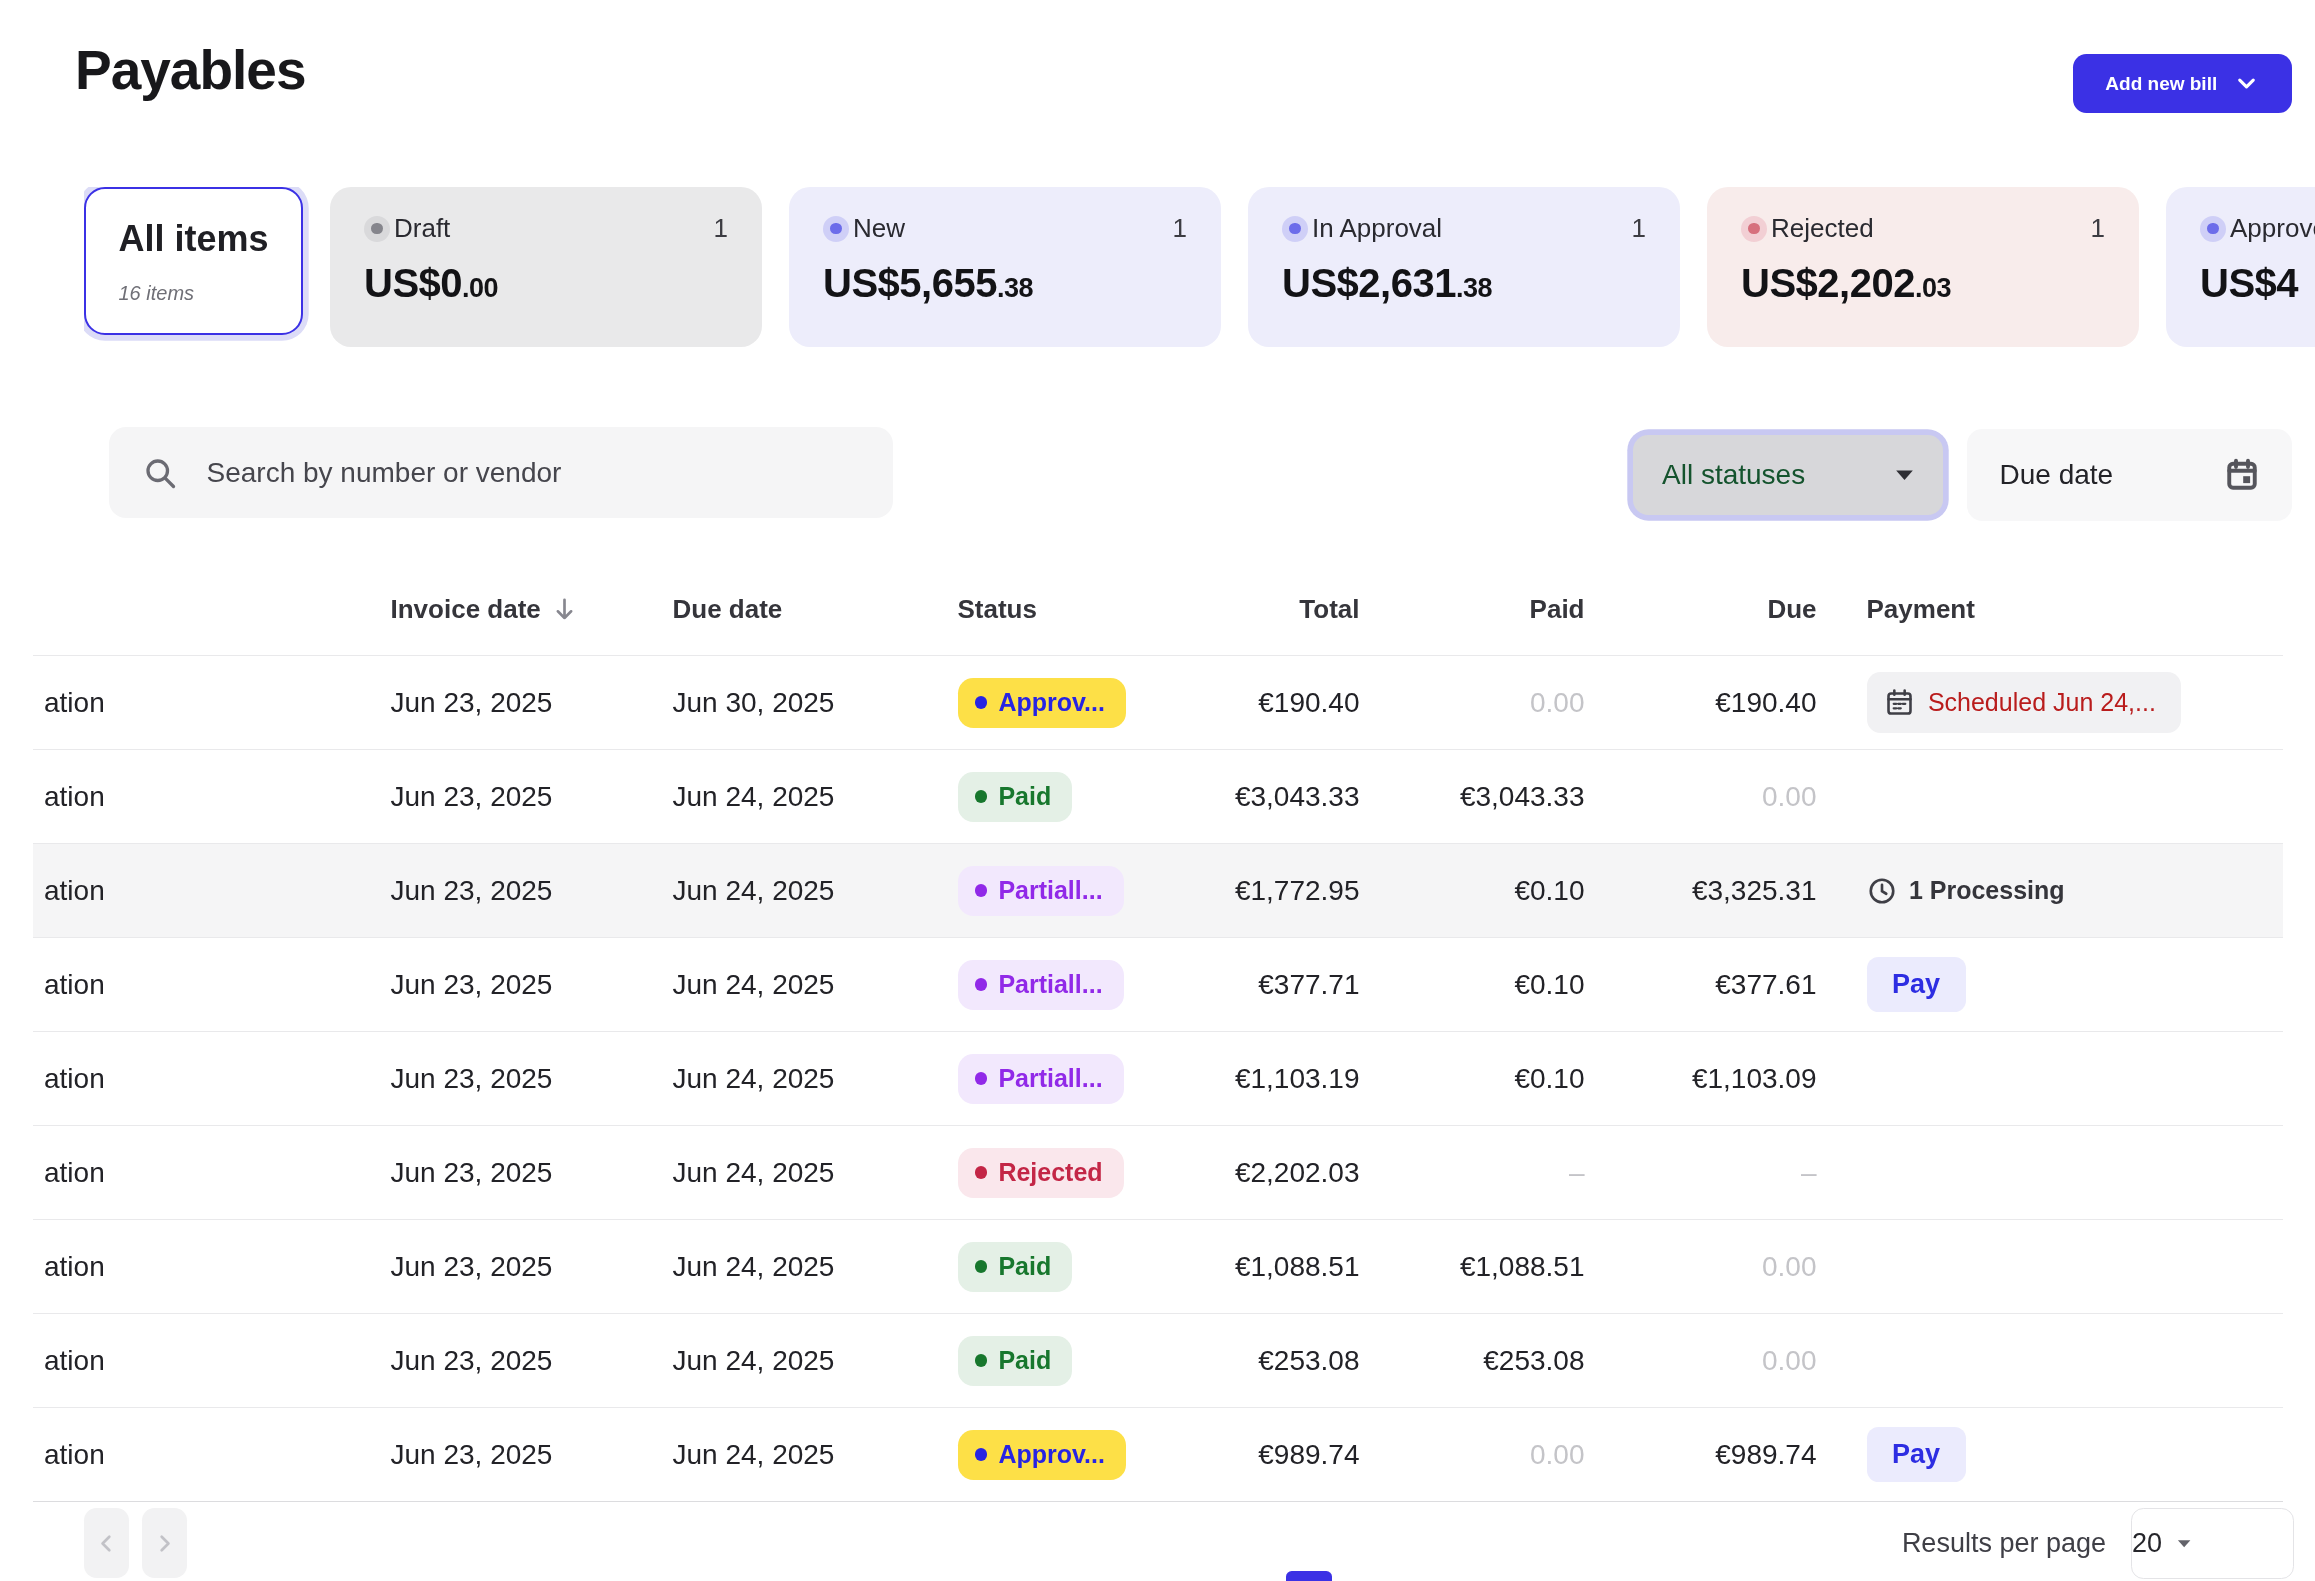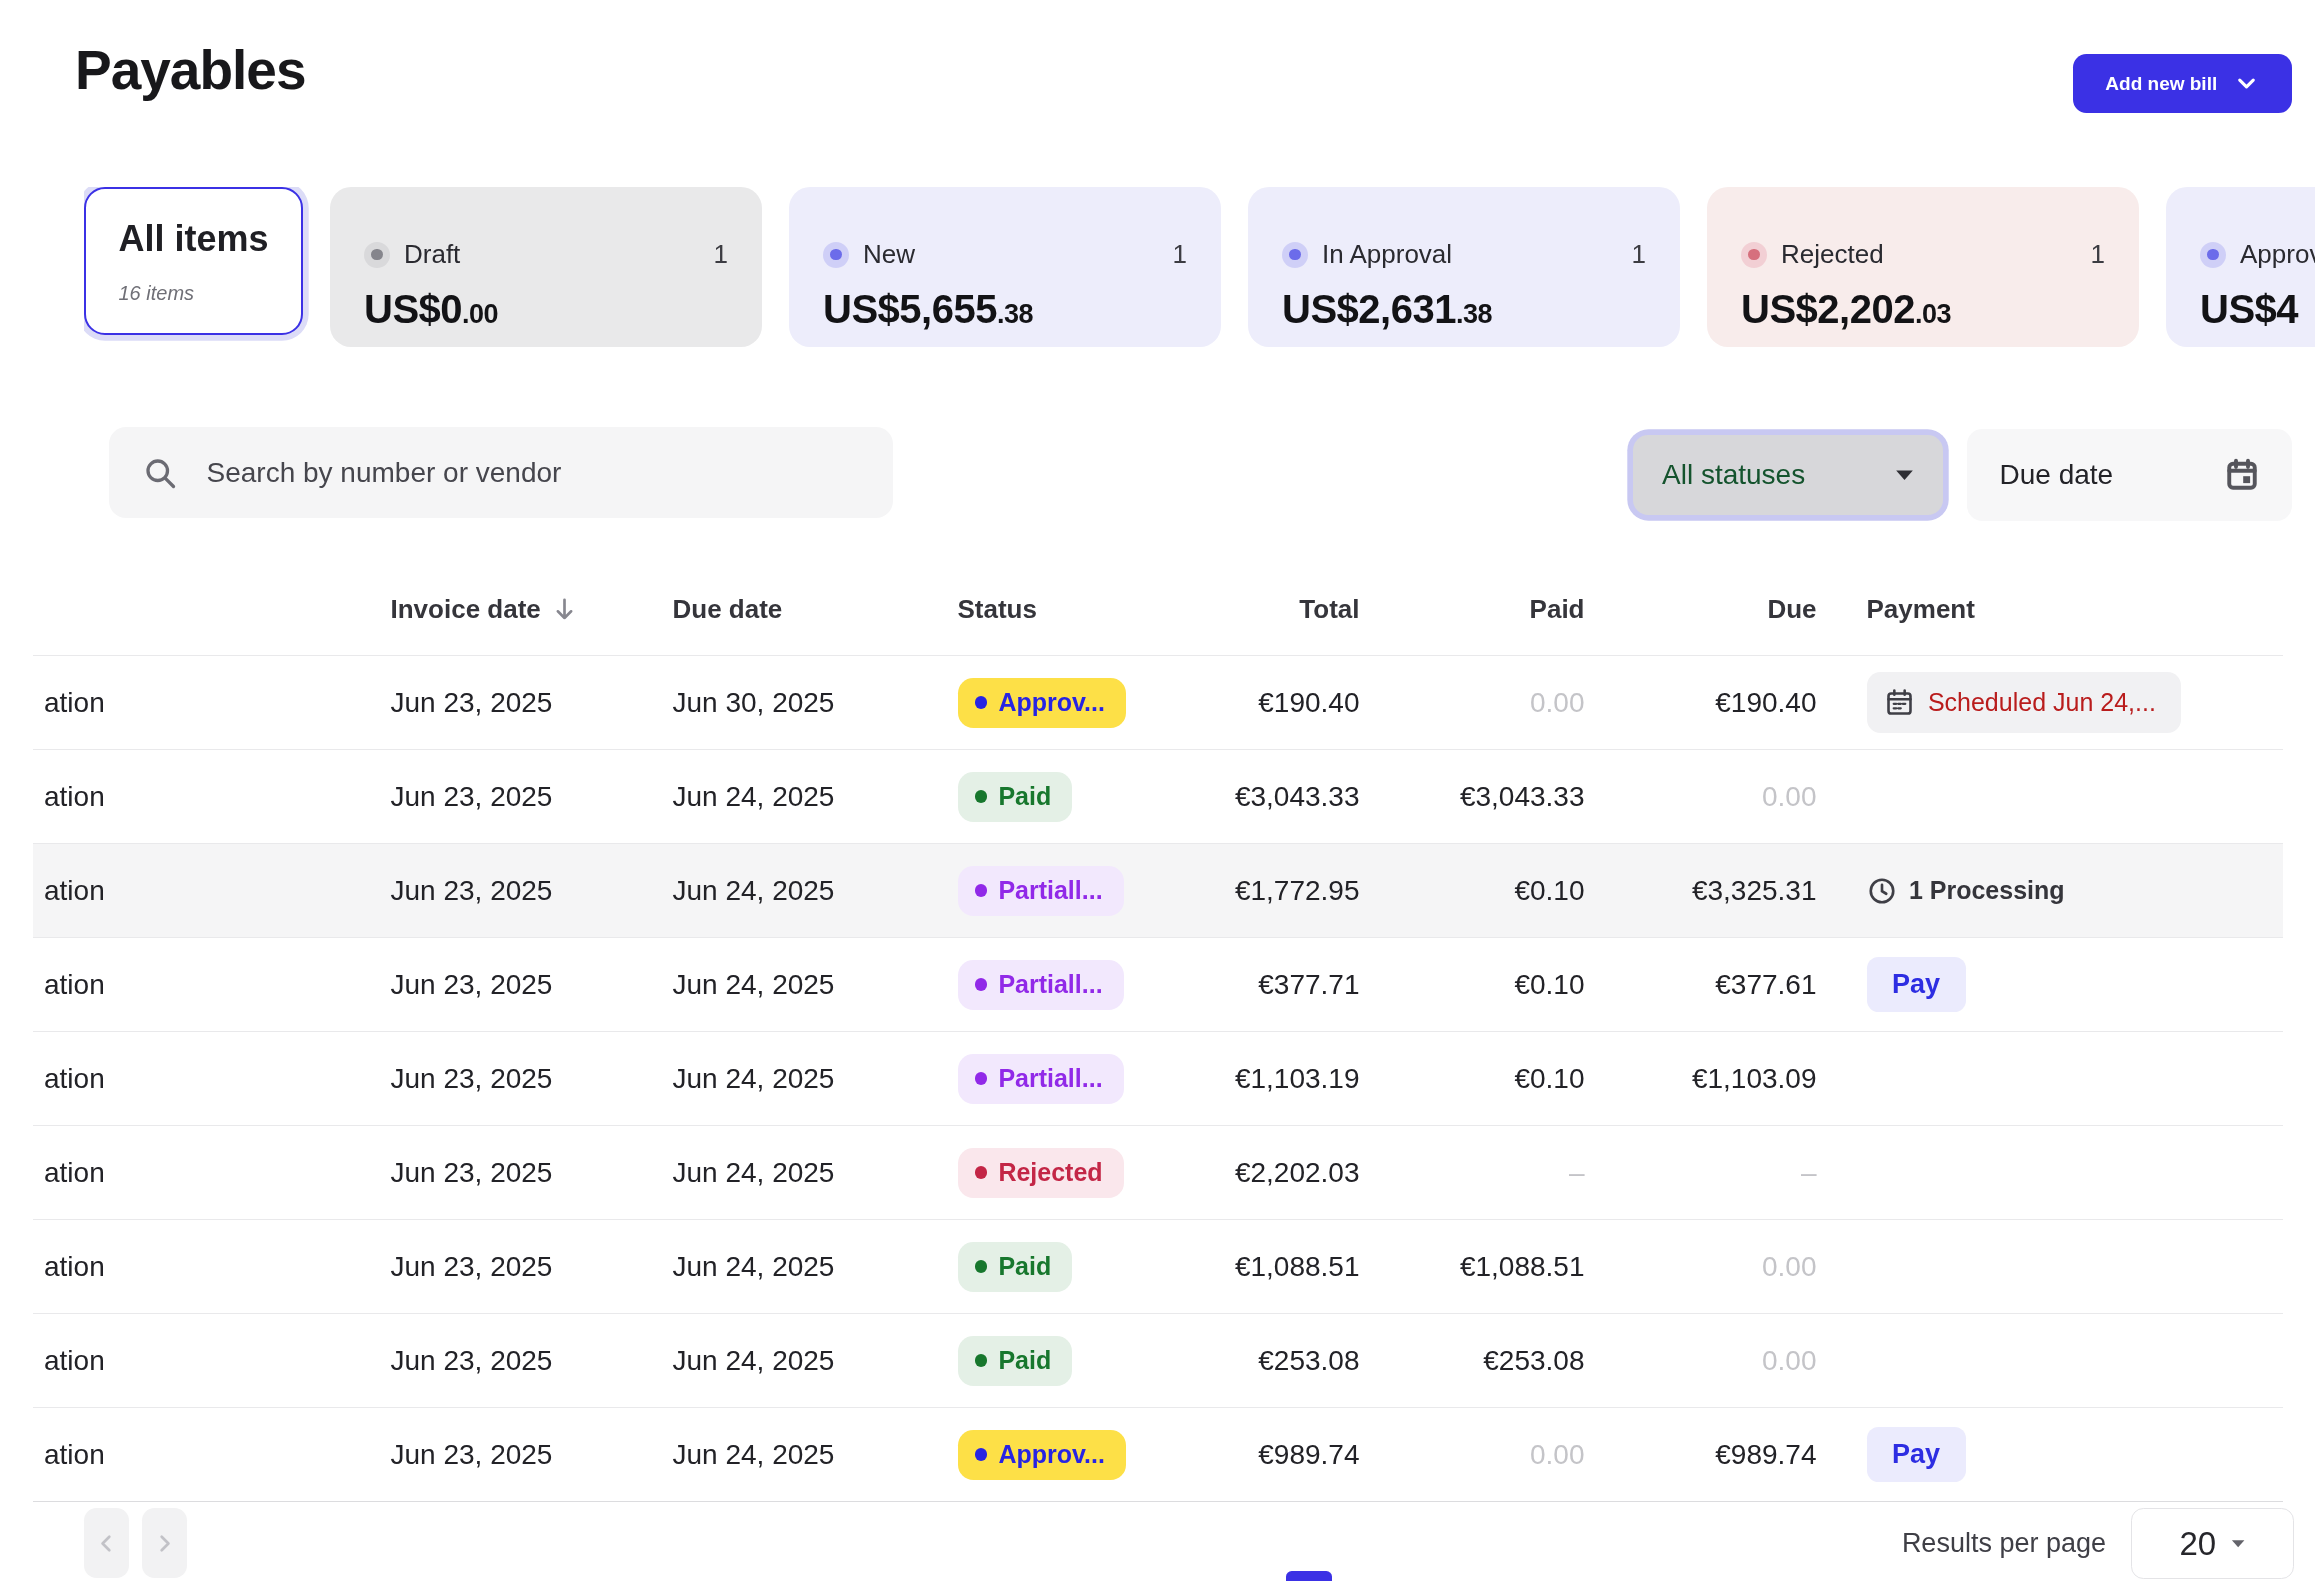--- a/index.html
+++ b/index.html
@@ -24,21 +24,21 @@
   }
   .card-all .t{font-size:36px;font-weight:600;color:#1f1f24;}
   .card-all .s{margin-top:22px;font-size:20px;color:#6f6f76;font-style:italic;}
   .card{
     flex:0 0 432px;height:160px;border-radius:21px;box-sizing:border-box;
     padding:26px 34px 0 34px;cursor:pointer;
   }
   .card.gray{background:#e9e9ea;}
   .card.violet{background:#ededfb;}
   .card.red{background:#f8eceb;}
-  .card .top{display:flex;align-items:center;gap:14px;margin-top:26px;}
+  .card .top{display:flex;align-items:center;gap:4px;}
   .halo{width:26px;height:26px;border-radius:50%;display:flex;align-items:center;justify-content:center;flex:none;}
   .halo .dot{width:11.5px;height:11.5px;border-radius:50%;}
   .gray  .halo{background:#d9d9db;}  .gray  .halo .dot{background:#85858c;}
   .violet .halo{background:#cfcff7;} .violet .halo .dot{background:#6c6cea;}
   .red    .halo{background:#f2cfd4;} .red   .halo .dot{background:#d6707d;}
   .card .lbl{font-size:26px;font-weight:500;color:#2a2a30;}
   .card .cnt{margin-left:auto;font-size:26px;color:#3c3c42;}
   .card .amt{margin-top:17px;font-size:40px;font-weight:600;color:#131316;letter-spacing:-0.5px;}
   .card .amt .frac{font-size:27px;font-weight:700;}
   
@@ -92,21 +92,21 @@
   .processing{display:inline-flex;align-items:center;gap:12.4px;font-size:25px;font-weight:600;color:#35353b;}
   .processing svg{width:30px;height:30px;flex:none;}
   .pay-btn{width:99px;height:55px;border:none;border-radius:11.5px;background:#ebebfd;color:#2d2de2;font-size:27px;font-weight:600;font-family:inherit;cursor:pointer;}
   
   .pager{position:absolute;left:84px;top:1508px;display:flex;gap:13.4px;}
   .pager .pbtn{width:45px;height:70px;border:none;border-radius:12.4px;background:#f2f2f3;display:flex;align-items:center;justify-content:center;cursor:pointer;}
   .pager svg{width:27px;height:27px;}
   .perpage{position:absolute;top:1508px;right:21px;display:flex;align-items:center;gap:25px;}
   .perpage .lbl{font-size:27px;color:#3f3f46;}
   .psize{width:163px;height:71px;border:1.9px solid #e4e4e7;border-radius:12.4px;background:#fff;box-sizing:border-box;
-    display:flex;align-items:center;justify-content:center;gap:15px;font-size:33px;color:#26262b;cursor:pointer;}
+    display:flex;align-items:center;gap:15px;font-size:27px;color:#26262b;cursor:pointer;}
   .bottom-indicator{position:absolute;left:1286px;top:1571px;width:46px;height:9.6px;background:#3b31e5;border-radius:5.7px 5.7px 0 0;}
 </style>
 </head>
 <body>
 
 <div class="page-title">Payables</div>
 
 <button class="add-btn">
   <span>Add new bill</span>
   <span style="display:flex;">

